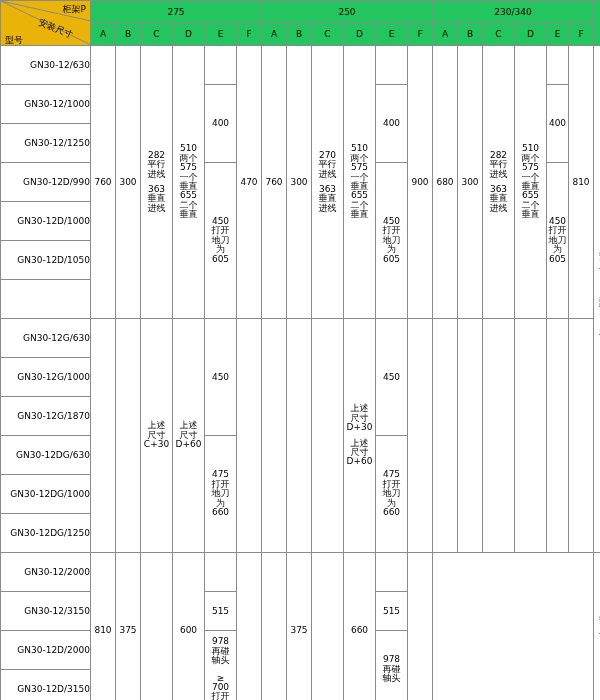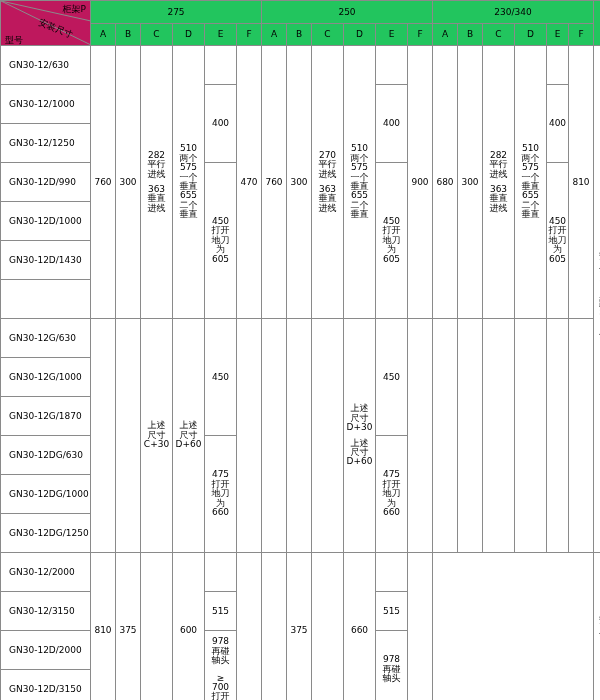--- a/index.html
+++ b/index.html
@@ -21,28 +21,28 @@
     border:1px solid #8a8a8a;
     padding:0;
     text-align:center;
     vertical-align:middle;
     font-weight:normal;
     font-size:9px;
     line-height:1.15;
     color:#000;
   }
   .hdr{background:#22c55e;}
-  .corner{position:relative;height:44px;background:#be185d;}
+  .corner{position:relative;height:44px;background:#eab308;}
   .corner svg{position:absolute;left:0;top:0;}
   .corner .lbl-model{position:absolute;left:4px;bottom:0;font-size:9px;}
   .corner .lbl-frame{position:absolute;right:4px;top:3px;font-size:9px;}
   .corner .lbl-diag{position:absolute;left:40px;top:16px;font-size:9px;
       transform:rotate(22deg);transform-origin:left top;}
   .model{
-    text-align:left;
+    text-align:right;
     padding-left:8px;
     font-size:9px;
     height:38px;
   }
   .vstack{
     display:flex;flex-direction:column;align-items:center;justify-content:center;
     line-height:1.05;
   }
   .vstack span{display:block;}
   .note{font-size:9px;line-height:1.3;padding:2px;}
@@ -259,21 +259,21 @@
         <span>605</span>
       </div>
     </td>
   </tr>
 
   <tr>
     <td class="model">GN30-12D/1000</td>
   </tr>
 
   <tr>
-    <td class="model">GN30-12D/1430</td>
+    <td class="model">GN30-12D/1050</td>
   </tr>
 
   <tr>
     <td class="model"></td>
   </tr>
 
   <tr>
     <td class="model">GN30-12G/630</td>
     <td rowspan="6" class="blank"></td>
     <td rowspan="6" class="blank"></td>

